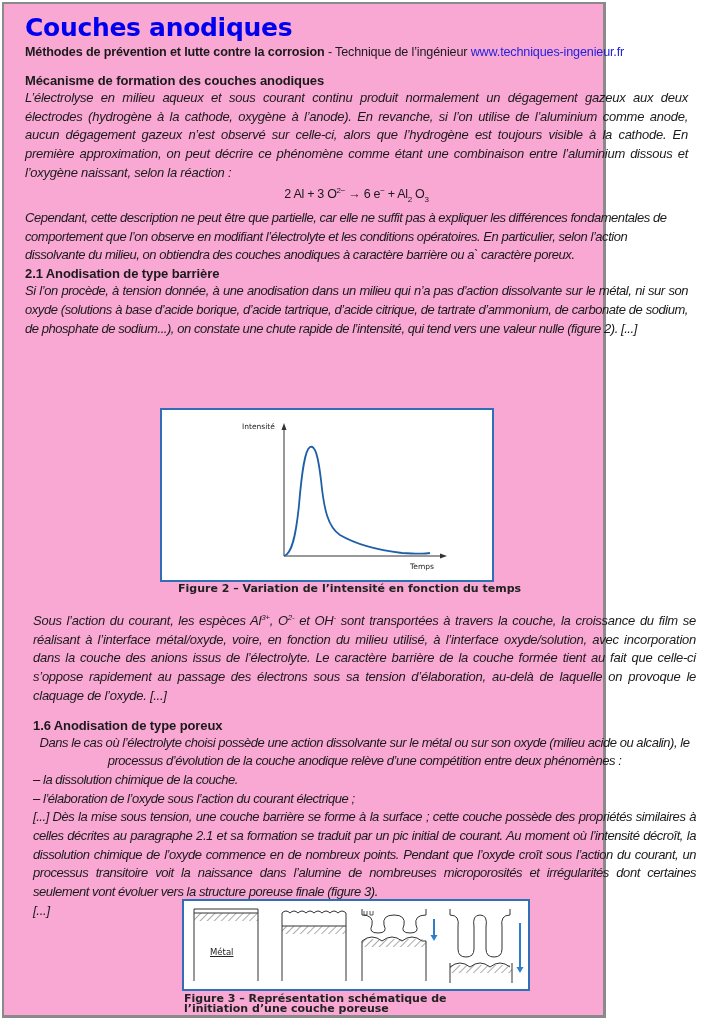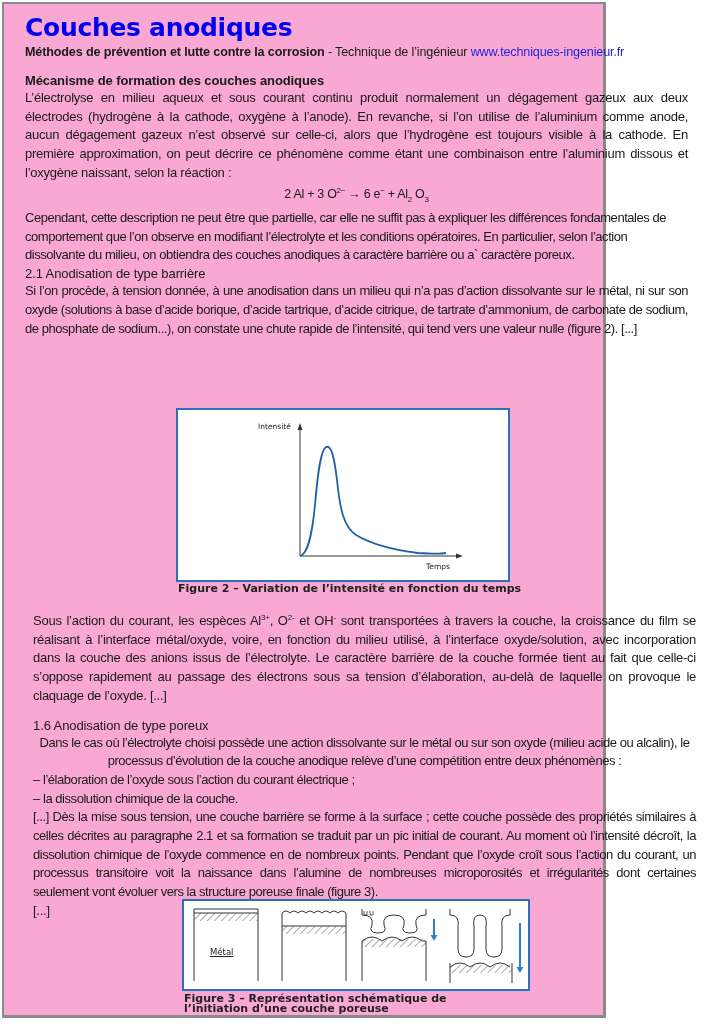--- a/index.html
+++ b/index.html
@@ -9,22 +9,22 @@
       border: 2px solid #8a8a8a; border-right-width: 3px; border-bottom-width: 3px;
       background: #f9a8d4; box-sizing: border-box;
       font-family: "Liberation Sans", sans-serif; color: #1a1a1a;
     }
     .content { position: absolute; left: 21px; top: 8px; width: 663px; }
     .title { font-family: "DejaVu Sans", sans-serif; font-weight: bold; color: #0000ee; font-size: 25px; line-height: 32px; margin: 0; letter-spacing: -0.3px; }
     .source { font-size: 12.6px; line-height: 16px; white-space: nowrap; letter-spacing: -0.15px; }
     .source b { font-weight: bold; }
     .source a { color: #2222dd; text-decoration: none; }
     .h2 { font-weight: bold; font-size: 13px; margin-top: 12px; line-height: 17px; letter-spacing: -0.1px; }
-    .h3 { font-weight: normal; font-size: 13px; line-height: 17px; letter-spacing: -0.1px; }
-    p { margin: 0; font-size: 13px; line-height: 18.7px; text-align: justify; letter-spacing: -0.25px; }
+    .h3 { font-weight: bold; font-size: 13px; line-height: 17px; letter-spacing: -0.1px; }
+    p { margin: 0; font-size: 13px; line-height: 18.7px; text-align: justify; letter-spacing: -0.25px; font-style: italic; }
     .tight { letter-spacing: -0.45px; }
     .eq { text-align: center; font-size: 12.5px; line-height: 20px; font-family: Liberation Sans, sans-serif; letter-spacing: -0.3px; }
     .eq sup { font-size: 8px; }
     .eq sub { font-size: 8px; }
     sup { font-size: 8px; line-height: 0; }
     .fig-frame { border: 2px solid #2e6fb5; box-sizing: border-box; background: #fff; position: absolute; }
     .caption { position: absolute; font-family: "DejaVu Sans", sans-serif; font-weight: bold; font-size: 11px; color: #222; line-height: 10px; }
     .fig-label { position: absolute; font-family: "DejaVu Sans", sans-serif; font-size: 7.5px; color: #222; }
   </style>
 </head>
@@ -44,21 +44,21 @@
     <div class="eq" style="margin-top:1px;">
       <span>2 Al + 3 O</span><sup>2−</sup><span> → 6 e</span><sup>−</sup><span> + Al</span><sub>2</sub><span> O</span><sub>3</sub>
     </div>
 
     <p class="tight" style="text-align:left;">Cependant, cette description ne peut être que partielle, car elle ne suffit pas à expliquer les différences fondamentales de comportement que l’on observe en modifiant l’électrolyte et les conditions opératoires. En particulier, selon l’action dissolvante du milieu, on obtiendra des couches anodiques à caractère barrière ou a` caractère poreux.</p>
 
     <div class="h3">2.1 Anodisation de type barrière</div>
     <p class="tight">Si l’on procède, à tension donnée, à une anodisation dans un milieu qui n’a pas d’action dissolvante sur le métal, ni sur son oxyde (solutions à base d’acide borique, d’acide tartrique, d’acide citrique, de tartrate d’ammonium, de carbonate de sodium, de phosphate de sodium...), on constate une chute rapide de l’intensité, qui tend vers une valeur nulle (figure 2). [...]</p>
   </div>
 
-  <div class="fig-frame" style="left:172px; top:404px; width:334px; height:174px;">
+  <div class="fig-frame" style="left:156px; top:404px; width:334px; height:174px;">
     <svg width="330" height="170" viewBox="0 0 330 170" style="position:absolute;left:0;top:0;">
 
       <line x1="122" y1="146" x2="122" y2="18" stroke="#333" stroke-width="1"></line>
       <polygon points="119.5,20 124.5,20 122,13" fill="#333"></polygon>
       <line x1="122" y1="146" x2="280" y2="146" stroke="#333" stroke-width="1"></line>
       <polygon points="278,143.5 278,148.5 285,146" fill="#333"></polygon>
 
       <path d="M122,146 C130,144 134,125 137,95 C140,60 143,40 148,37 C153,35 156,45 159,70 C162,100 166,117 178,125 C195,135 215,140 240,143 C255,144 263,144 268,143" fill="none" stroke="#1f5fa8" stroke-width="1.8"></path>
     </svg>
     <span class="fig-label" style="left:80px; top:12px;">Intensité</span>
@@ -66,22 +66,22 @@
   </div>
   <div class="caption" style="left:174px; top:580px;">Figure 2 – Variation de l’intensité en fonction du temps</div>
 
   <div class="content" style="top:608px;margin-left:8px;">
     <p>
       <span>Sous l’action du courant, les espèces Al</span><sup>3+</sup><span>, O</span><sup>2-</sup><span> et OH</span><sup>-</sup><span> sont transportées à travers la couche, la croissance du film se réalisant à l’interface métal/oxyde, voire, en fonction du milieu utilisé, à l’interface oxyde/solution, avec incorporation dans la couche des anions issus de l’électrolyte. Le caractère barrière de la couche formée tient au fait que celle-ci s’oppose rapidement au passage des électrons sous sa tension d’élaboration, au-delà de laquelle on provoque le claquage de l’oxyde. [...]</span>
     </p>
 
     <div class="h3" style="margin-top:11px;">1.6 Anodisation de type poreux</div>
     <p class="tight" style="text-align:center;">Dans le cas où l’électrolyte choisi possède une action dissolvante sur le métal ou sur son oxyde (milieu acide ou alcalin), le processus d’évolution de la couche anodique relève d’une compétition entre deux phénomènes :</p>
+    <p class="tight">– la dissolution chimique de la couche.</p>
     <p class="tight">– l’élaboration de l’oxyde sous l’action du courant électrique ;</p>
-    <p class="tight">– la dissolution chimique de la couche.</p>
     <p class="tight">[...] Dès la mise sous tension, une couche barrière se forme à la surface ; cette couche possède des propriétés similaires à celles décrites au paragraphe 2.1 et sa formation se traduit par un pic initial de courant. Au moment où l’intensité décroît, la dissolution chimique de l’oxyde commence en de nombreux points. Pendant que l’oxyde croît sous l’action du courant, un processus transitoire voit la naissance dans l’alumine de nombreuses microporosités et irrégularités dont certaines seulement vont évoluer vers la structure poreuse finale (figure 3).</p>
     <p>[...]</p>
   </div>
 
   <div class="fig-frame" style="left:178px; top:895px; width:348px; height:92px;">
     <svg width="344" height="88" viewBox="0 0 344 88" style="position:absolute;left:0;top:0;">
       <defs>
         <pattern id="hatch" width="5" height="5" patternUnits="userSpaceOnUse" patternTransform="rotate(45)">
           <line x1="0" y1="0" x2="0" y2="5" stroke="#555" stroke-width="1"></line>
         </pattern>

